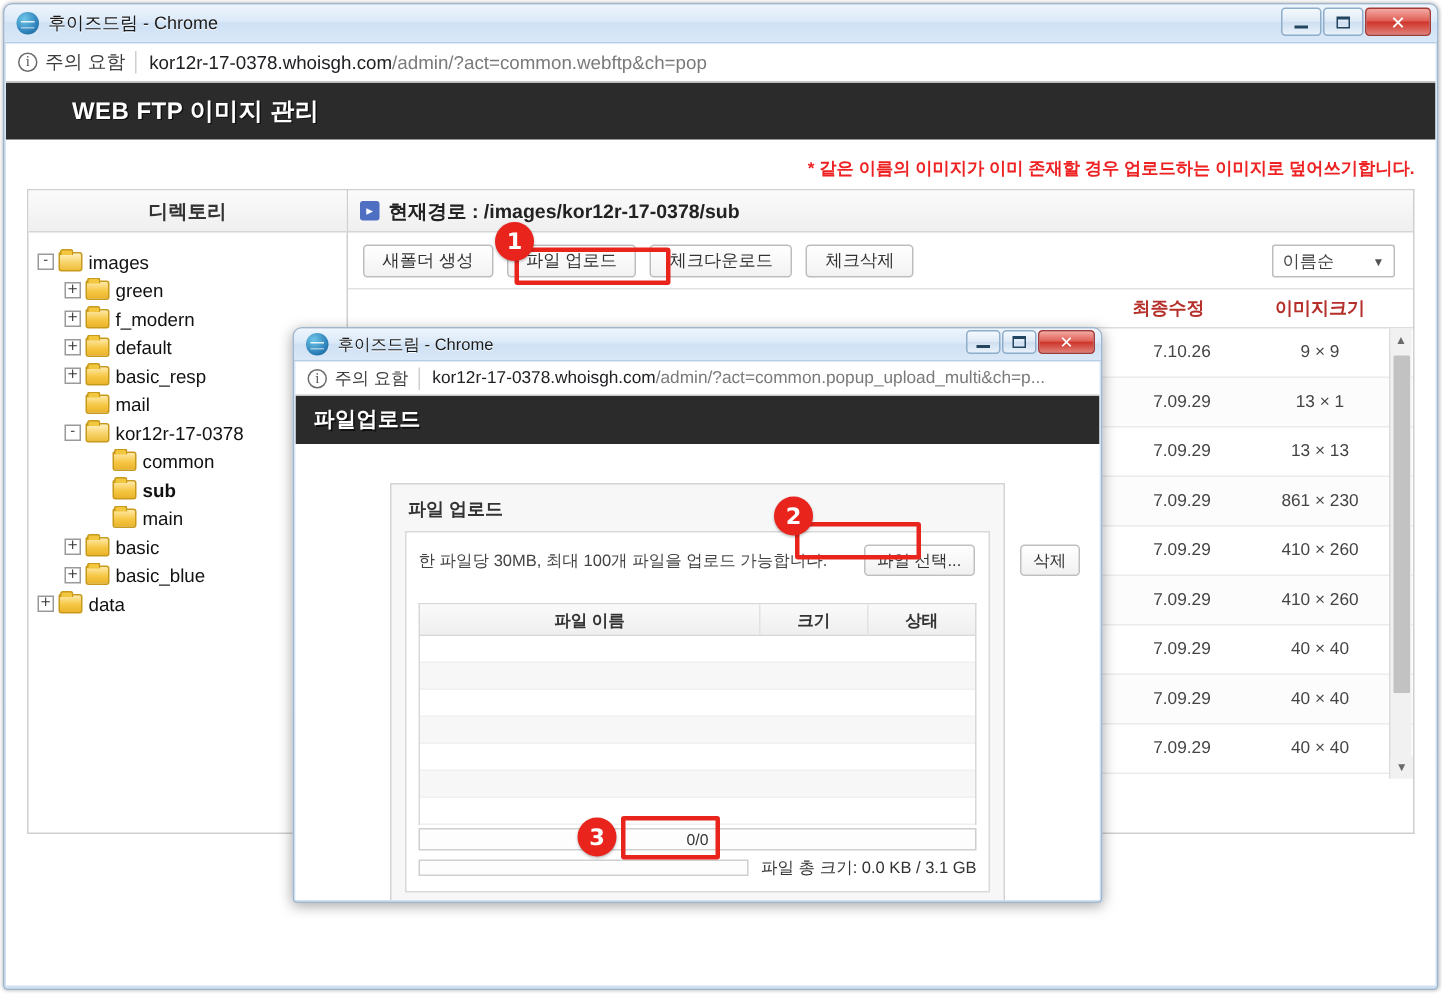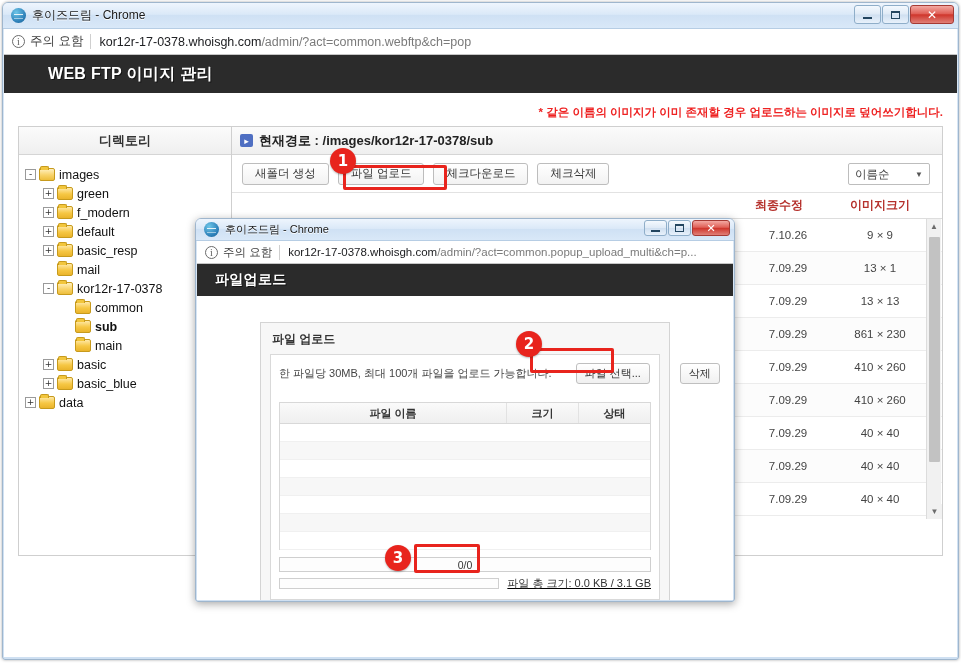--- a/index.html
+++ b/index.html
@@ -240,21 +240,21 @@
     background: linear-gradient(to bottom, #d8e6f5 0%, #cfe0f2 100%);
     box-shadow: 0 2px 9px rgba(0,0,0,0.35);
   }
   #popup-window .titlebar { height: 22px; }
   #popup-window .tb-title { font-size: 11px; }
   #popup-window .winbtns { top: 1px; }
   #popup-window .winbtn { width: 23px; height: 16px; }
   #popup-window .winbtn.close { width: 38px; font-size: 11px; }
   #popup-window .urlbar { height: 23px; font-size: 11.5px; }
   #popup-window .page { height: 336px; }
-  #popup-window .app-header { height: 32px; padding-left: 18px; font-size: 14px; }
+  #popup-window .app-header { height: 32px; padding-left: 12px; font-size: 14px; }
 
   .up-body { padding: 18px 0 0 0; background: #fff; height: 100%; }
   .up-box {
     margin: 8px auto 0 auto;
     width: 410px;
     border: 1px solid #d4d4d4;
     background: #f7f7f7;
     padding: 8px 9px 10px 9px;
   }
   .up-box-title { font-size: 12px; color: #333; font-weight: bold; margin: 0 0 6px 2px; }
@@ -272,21 +272,21 @@
   .up-table { margin-top: 18px; border: 1px solid #d8d8d8; border-bottom: none; }
   .ut-head { display: flex; height: 21px; background: linear-gradient(to bottom,#fafafa,#efefef);
              border-bottom: 1px solid #d8d8d8; font-size: 11px; font-weight: bold; color: #333; }
   .ut-name { flex: 1; display: flex; align-items: center; justify-content: center; }
   .ut-size { width: 72px; display: flex; align-items: center; justify-content: center;
              border-left: 1px solid #e2e2e2; }
   .ut-state { width: 72px; display: flex; align-items: center; justify-content: center;
               border-left: 1px solid #e2e2e2; }
   .ut-row { height: 18px; border-bottom: 1px solid #f0f0f0; background: #fff; }
   .ut-row.alt { background: #f7f7f7; }
-  .progress-wrap { margin-top: 7px; text-decoration: underline; }
+  .progress-wrap { margin-top: 2px; }
   .pbar {
     height: 15px; border: 1px solid #cfcfcf; background: #fdfdfd;
     display: flex; align-items: center; justify-content: center;
     font-size: 10.5px; color: #333;
   }
   .pbar2 { display: flex; align-items: center; margin-top: 4px; }
   .pbar2 .track { flex: 1; height: 11px; border: 1px solid #cfcfcf; background: #fdfdfd; }
   .pbar2 .total { font-size: 11px; color: #333; margin-left: 8px; white-space: nowrap; }
 
   

